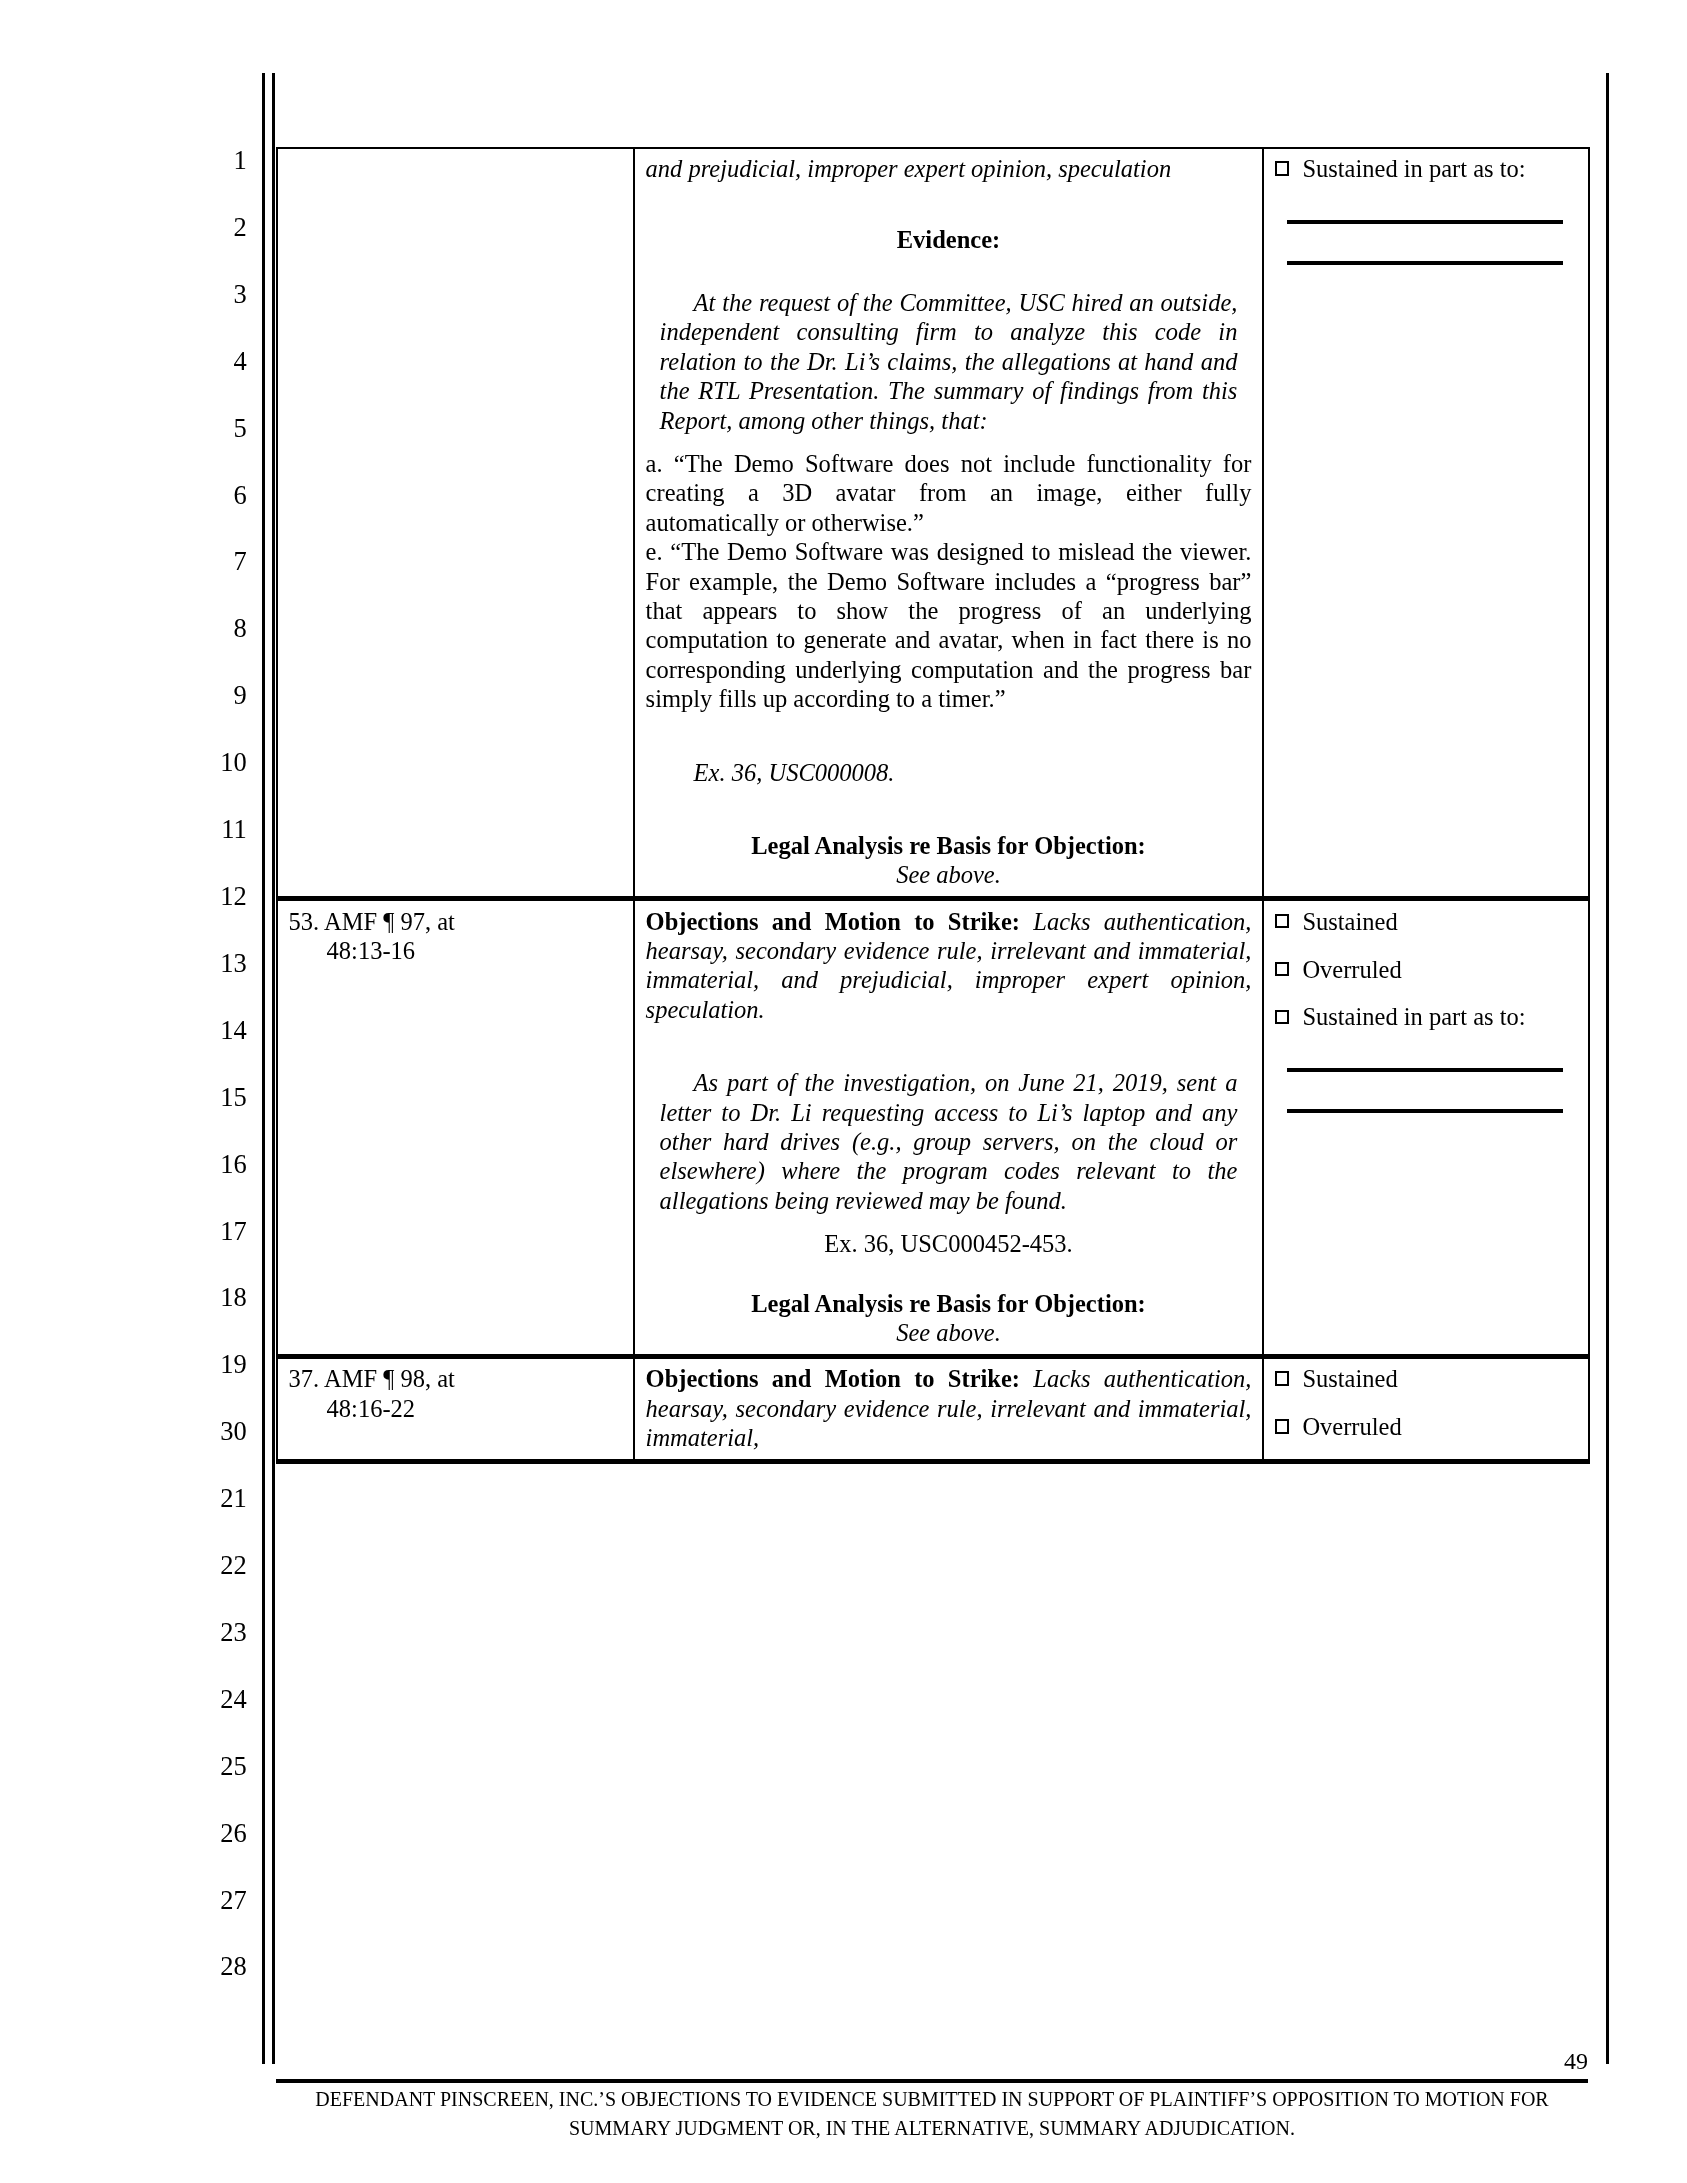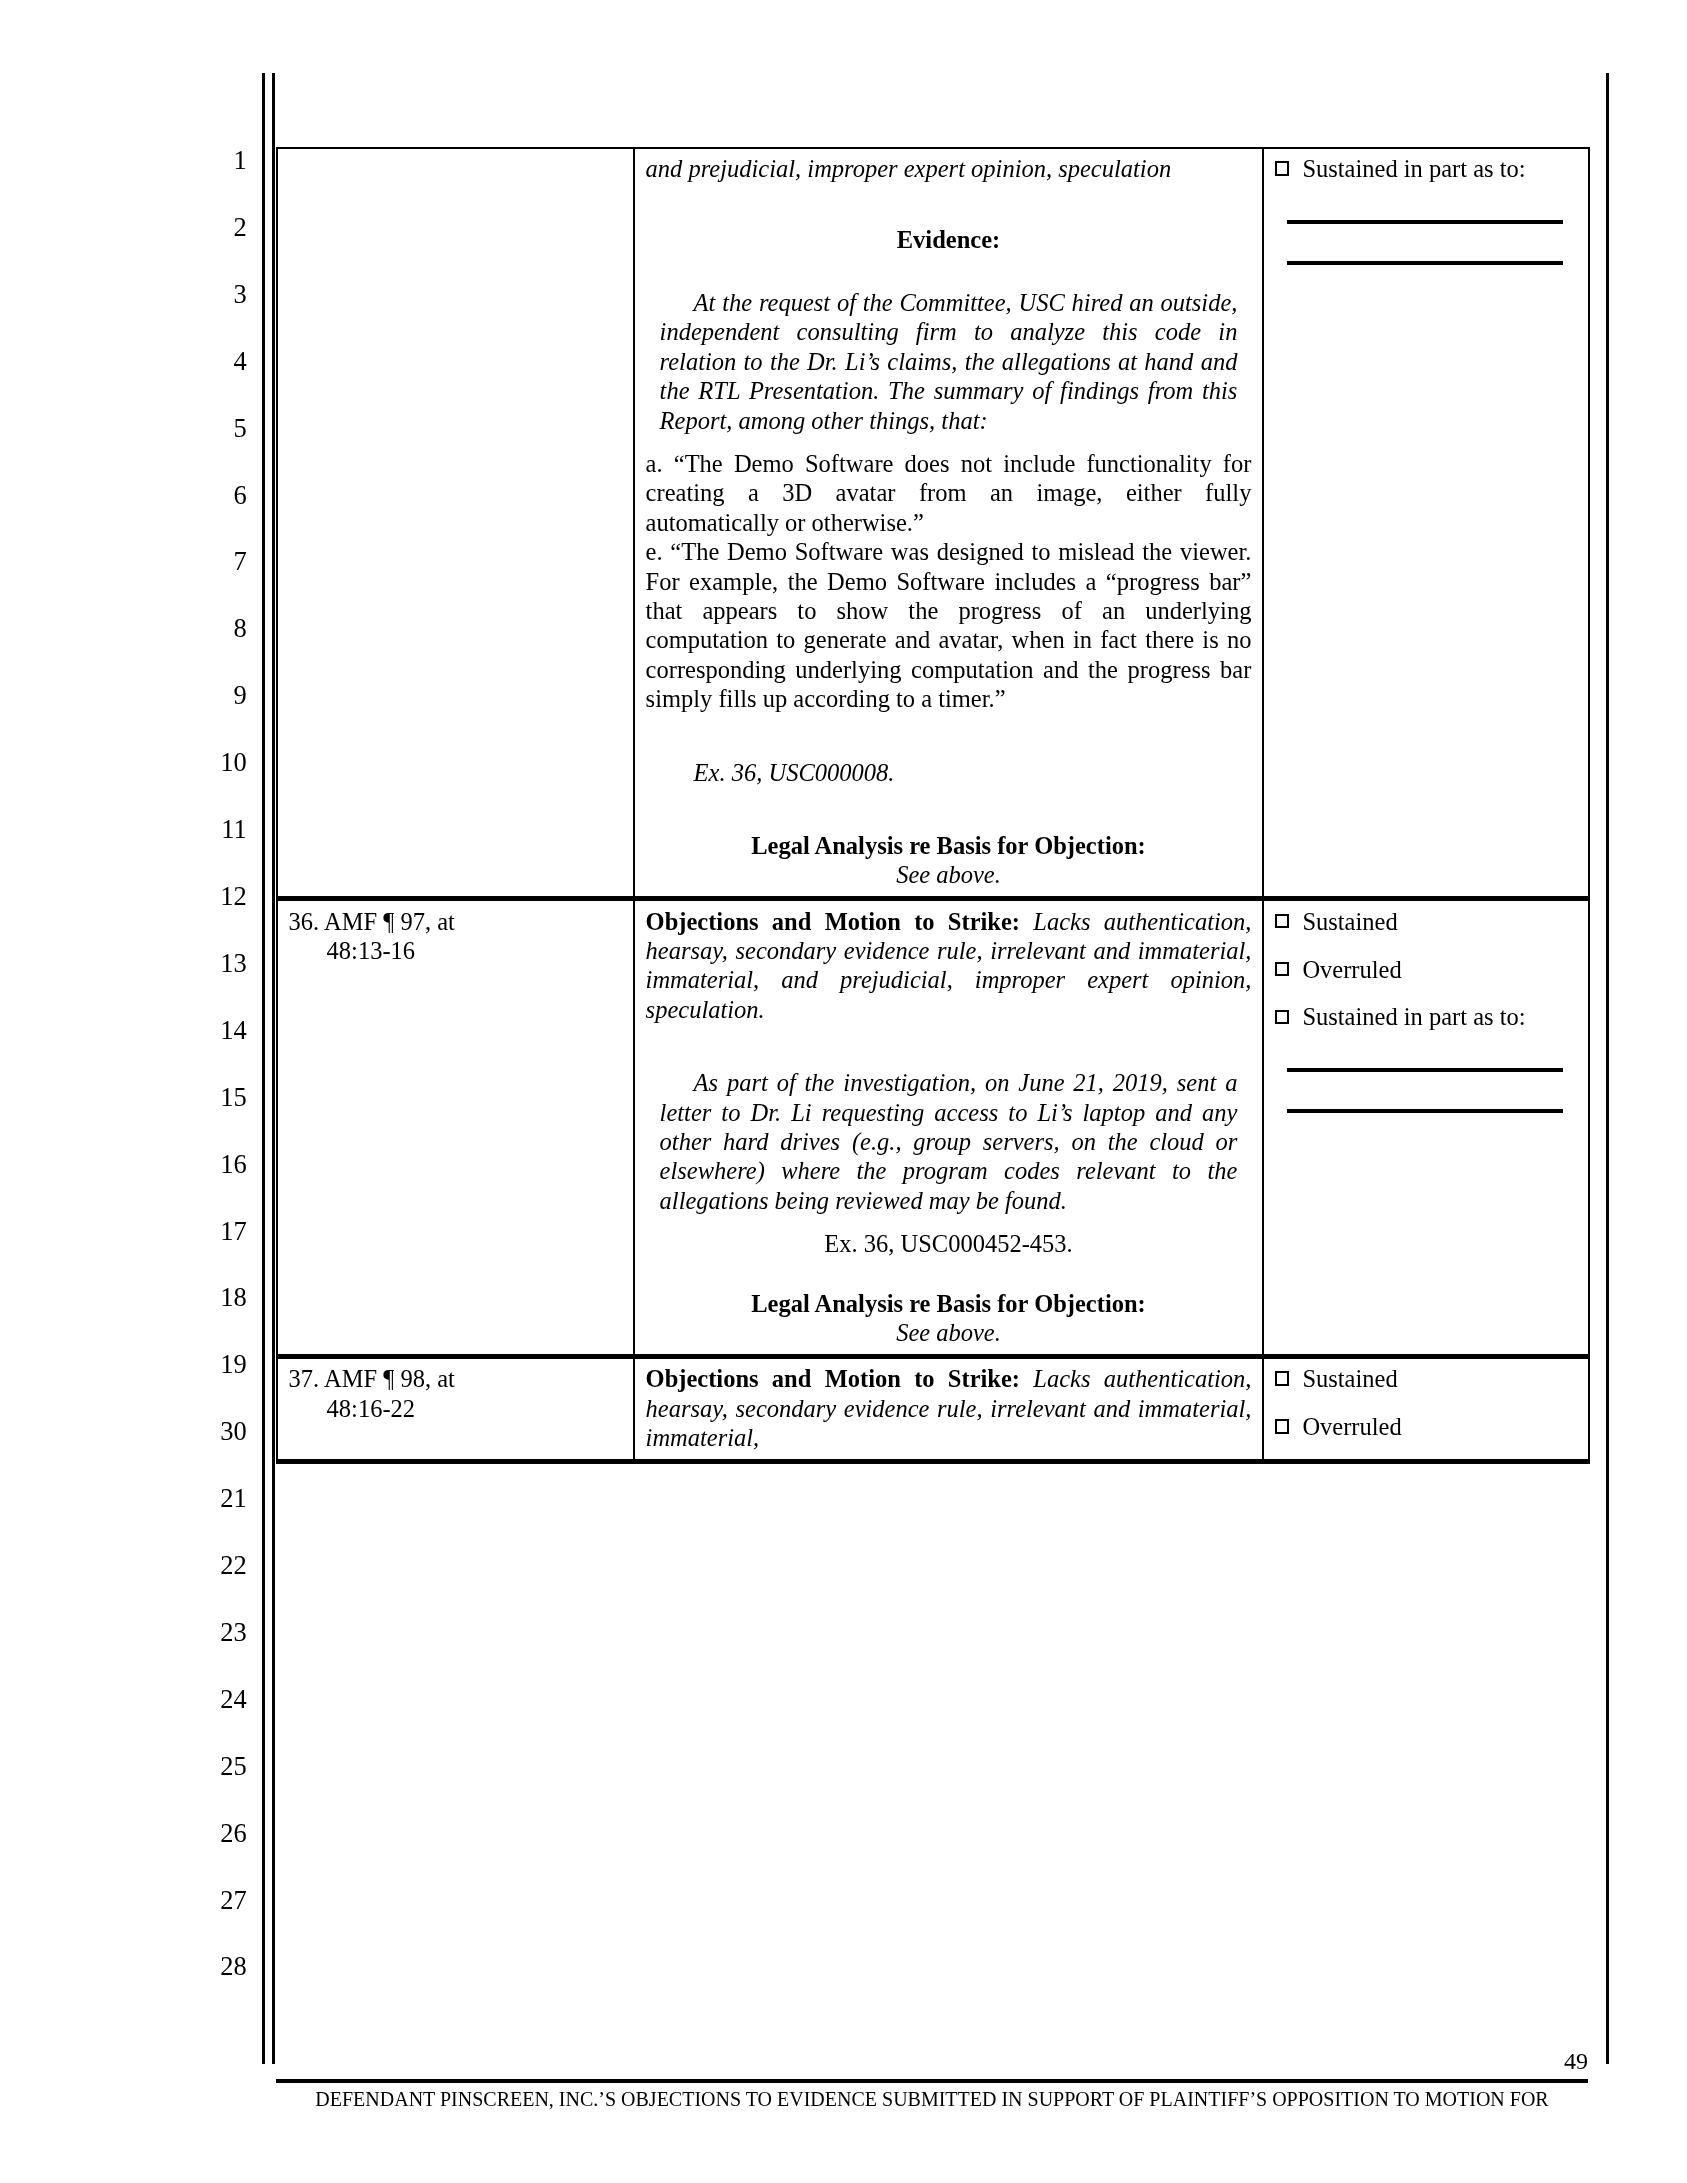--- a/index.html
+++ b/index.html
@@ -239,21 +239,21 @@
 
     <td>
       <p class="ruling-item last"><span class="cbox"></span><span>Sustained in part as to:</span></p>
       <div class="blank-line"></div>
       <div class="blank-line second"></div>
     </td>
   </tr>
 
   <tr class="thick-top">
     <td class="ref-cell">
-      <span class="ref-line1">36. AMF ¶ 97, at</span>
+      <span class="ref-line1">53. AMF ¶ 97, at</span>
       <span class="ref-line2">48:13-16</span>
     </td>
 
     <td>
       <p class="just"><span class="bold">Objections and Motion to Strike:</span><span class="ital"> <span>Lacks authentication, hearsay, secondary evidence rule, irrelevant and immaterial, immaterial, and prejudicial, improper expert opinion, speculation.</span></span></p>
       <div class="spacer-md"></div>
       <p class="just-indent">As part of the investigation, on June 21, 2019, sent a letter to Dr. Li requesting access to Li’s laptop and any other hard drives (e.g., group servers, on the cloud or elsewhere) where the program codes relevant to the allegations being reviewed may be found.</p>
       <p class="left">Ex. 36, USC000452-453.</p>
       <div class="spacer-md"></div>
       <p class="left bold">Legal Analysis re Basis for Objection:</p>
@@ -285,14 +285,15 @@
     </td>
   </tr>
 
   </tbody>
 </table>
 
 <div class="page-number">49</div>
 <div class="footer-rule"></div>
 <div class="footer-text">
   <div>DEFENDANT PINSCREEN, INC.’S OBJECTIONS TO EVIDENCE SUBMITTED IN SUPPORT OF PLAINTIFF’S OPPOSITION TO MOTION FOR</div>
+  <div>SUMMARY JUDGMENT OR, IN THE ALTERNATIVE, SUMMARY ADJUDICATION.</div>
 </div>
 
 
 </body></html>

